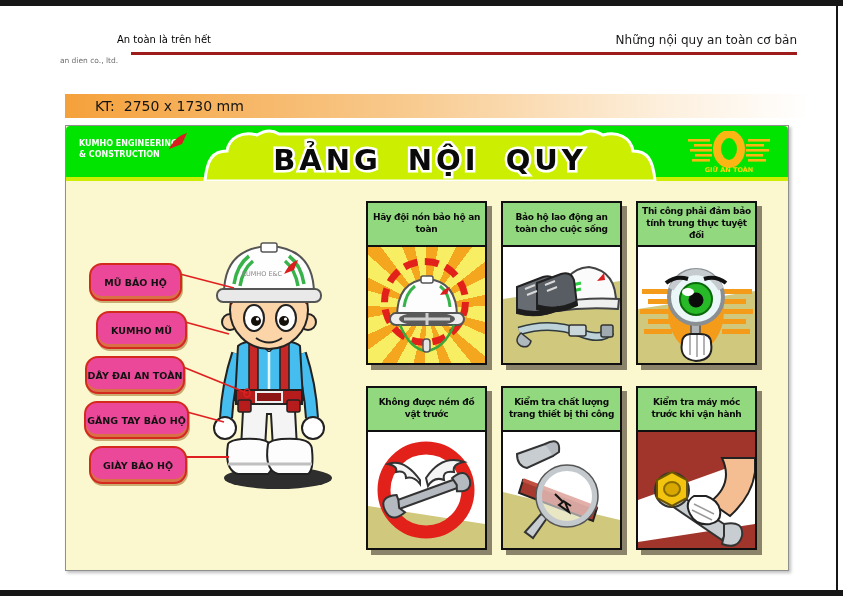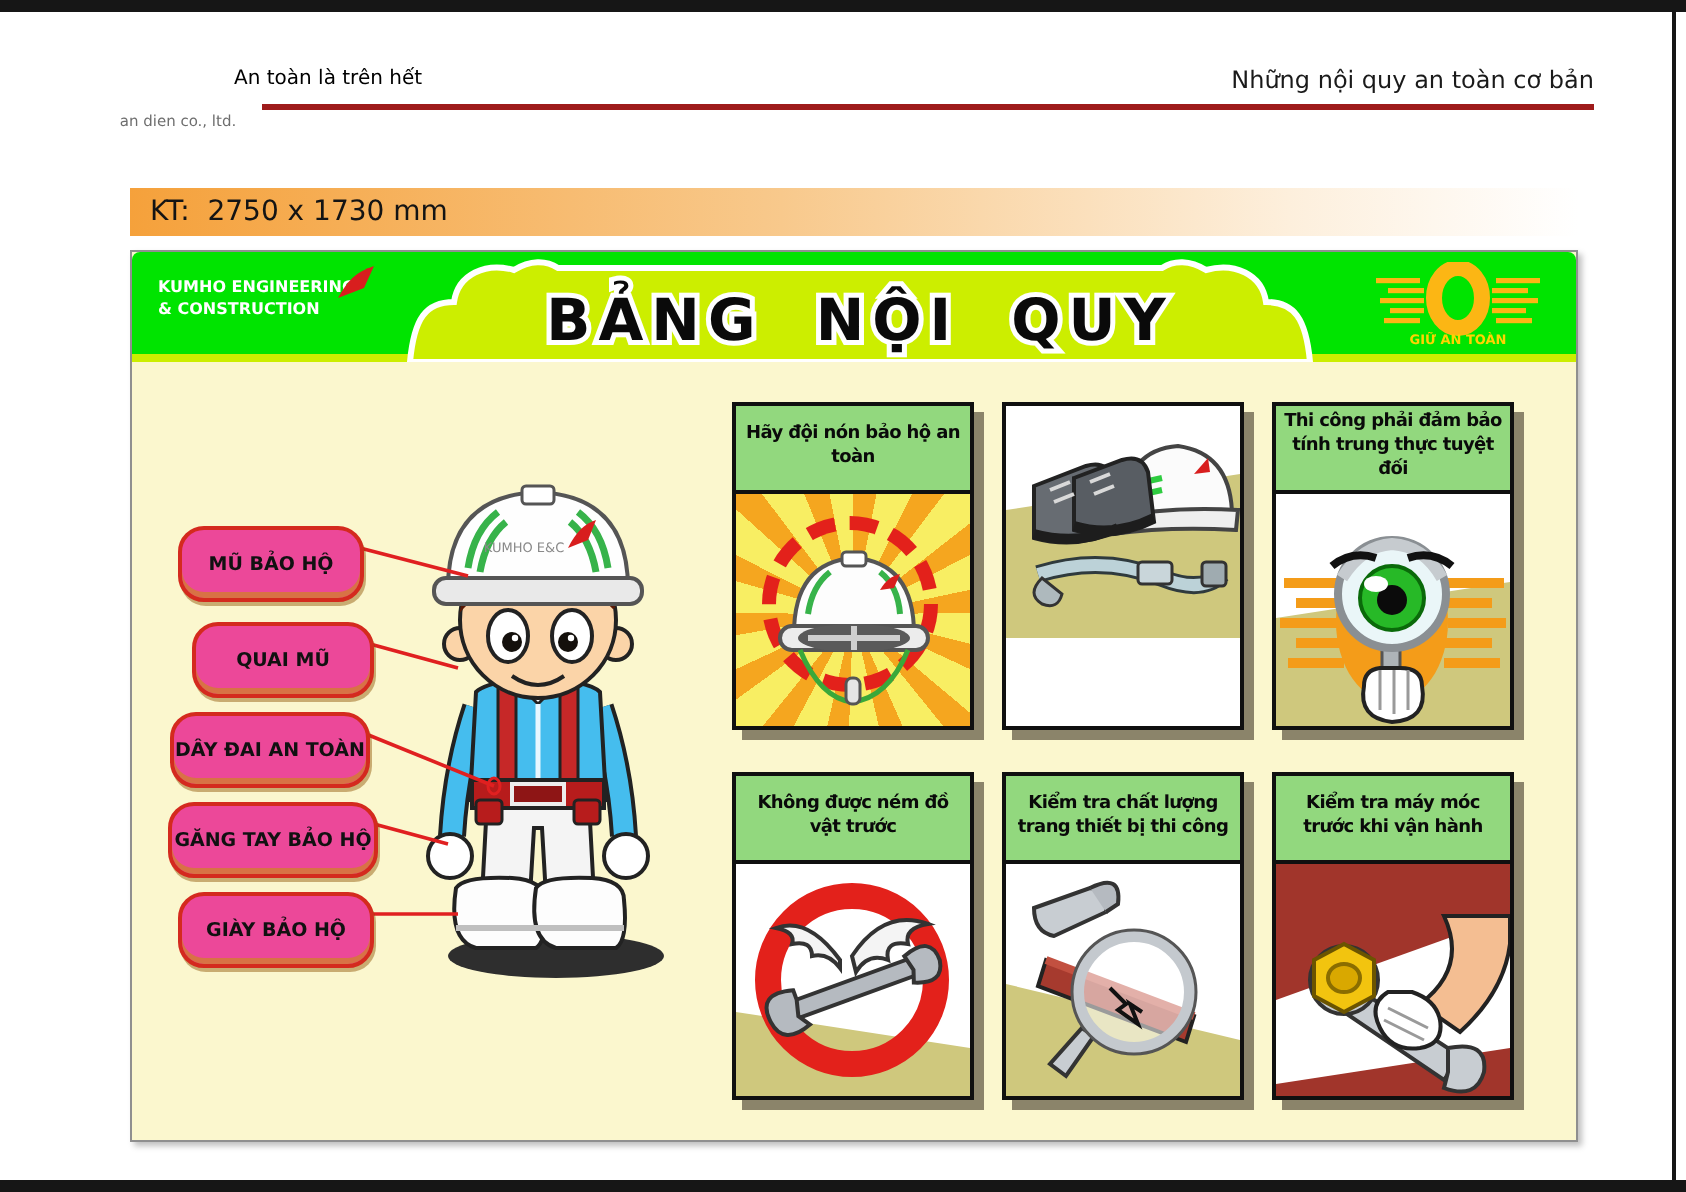--- a/index.html
+++ b/index.html
@@ -16,21 +16,21 @@
   .ad-logo{left:64px;top:16px;width:56px;height:40px;color:#A31E22;font-weight:bold;
            font-size:38px;line-height:38px;letter-spacing:-3px;font-family:"DejaVu Serif","Liberation Serif",serif;}
   .ad-sub{left:50px;top:56px;width:78px;text-align:center;font-size:7.5px;color:#6e6e6e;}
   .slogan-left{left:117px;top:34px;font-size:10px;color:#000000;}
   .slogan-right{left:400px;top:33px;width:397px;text-align:right;font-size:12px;color:#1a1a1a;}
   .head-rule{left:131px;top:52px;width:666px;height:3px;background:#9E1B1B;}
 
   
   .kt-bar{left:65px;top:94px;width:724px;height:24px;
           background:linear-gradient(to right,#F5A13B 0%,#F8C98C 45%,#FDEFDC 80%,#ffffff 100%);
-          display:flex;align-items:center;}
+          display:flex;align-items:center;padding-left:20px;}
   .kt-text{font-size:14px;color:#141414;padding-left:10px;white-space:pre;}
 
   
   .board{left:65px;top:125px;width:724px;height:446px;background:#FBF7CE;
          border:1px solid #8f8f8f;box-sizing:border-box;box-shadow:2px 2px 3px rgba(0,0,0,0.25);}
   .band{left:0px;top:0px;width:722px;height:55px;background:#00E400;border-radius:4px 4px 0 0;}
   .band-strip{left:0px;top:51px;width:722px;height:4px;background:#CCEE00;}
   .company{left:13px;top:13px;color:#ffffff;font-weight:bold;font-size:8px;line-height:1.35;}
   .arrow-kumho{left:101px;top:5px;}
   .cloud{left:133px;top:1px;width:462px;height:54px;}
@@ -180,21 +180,21 @@
         <line x1="114" y1="148" x2="168" y2="162"></line>
         <line x1="119" y1="196" x2="163" y2="208"></line>
         <line x1="117" y1="241" x2="181" y2="267"></line>
         <line x1="121" y1="286" x2="158" y2="296"></line>
         <line x1="119" y1="331" x2="163" y2="331"></line>
       </g>
       <ellipse cx="181" cy="267" rx="3" ry="4" fill="none" stroke="#E02020" stroke-width="1.5"></ellipse>
     </svg>
 
     <div class="abs pill pill-1">MŨ BẢO HỘ</div>
-    <div class="abs pill pill-2">QUAI MŨ</div>
+    <div class="abs pill pill-2">KUMHO MŨ</div>
     <div class="abs pill pill-3">DÂY ĐAI AN TOÀN</div>
     <div class="abs pill pill-4">GĂNG TAY BẢO HỘ</div>
     <div class="abs pill pill-5">GIÀY BẢO HỘ</div>
 
     <div class="abs panel p-c1 p-r1">
       <div class="panel-header">Hãy đội nón bảo hộ an toàn</div>
       <div class="panel-art">
         <div class="sunburst"></div>
         <div class="abs dashed-ring"></div>
         <svg class="abs" style="left:14px;top:22px;" width="90" height="86" viewBox="0 0 90 86">
@@ -205,20 +205,21 @@
           <path d="M22,38 Q24,24 33,17 M58,17 Q67,24 68,38" stroke="#37B34A" stroke-width="3" fill="none"></path>
           <rect x="39" y="7" width="12" height="7" rx="2" fill="#fff" stroke="#555" stroke-width="1.5"></rect>
           <path d="M18,56 Q28,80 44,82 Q62,80 72,56" stroke="#3AA83A" stroke-width="2.5" fill="none"></path>
           <rect x="41" y="70" width="7" height="13" rx="3" fill="#E5E5E5" stroke="#555" stroke-width="1.5"></rect>
           <path d="M58,26 C61,21 64,19 68,18 L65,25 Z" fill="#D81E1E"></path>
         </svg>
       </div>
     </div>
 
     <div class="abs panel p-c2 p-r1">
+      <div class="panel-header">Bảo hộ lao động an toàn cho cuộc sống</div>
       <div class="panel-art">
         <svg width="117" height="116" viewBox="0 0 117 116">
           <rect width="117" height="116" fill="#ffffff"></rect>
           <polygon points="0,52 117,34 117,116 0,116" fill="#CFC87D"></polygon>
 
           <g>
             <path d="M58,58 Q58,22 86,20 Q114,24 113,58 Z" fill="#FBFBFB" stroke="#444" stroke-width="2"></path>
             <path d="M52,56 Q82,50 116,52 L115,62 Q82,60 53,64 Z" fill="#EFEFEF" stroke="#444" stroke-width="2"></path>
             <path d="M60,40 L78,36 M60,46 L78,42" stroke="#2ECC40" stroke-width="3"></path>
             <path d="M94,34 L101,26 L102,33 Z" fill="#D81E1E"></path>

